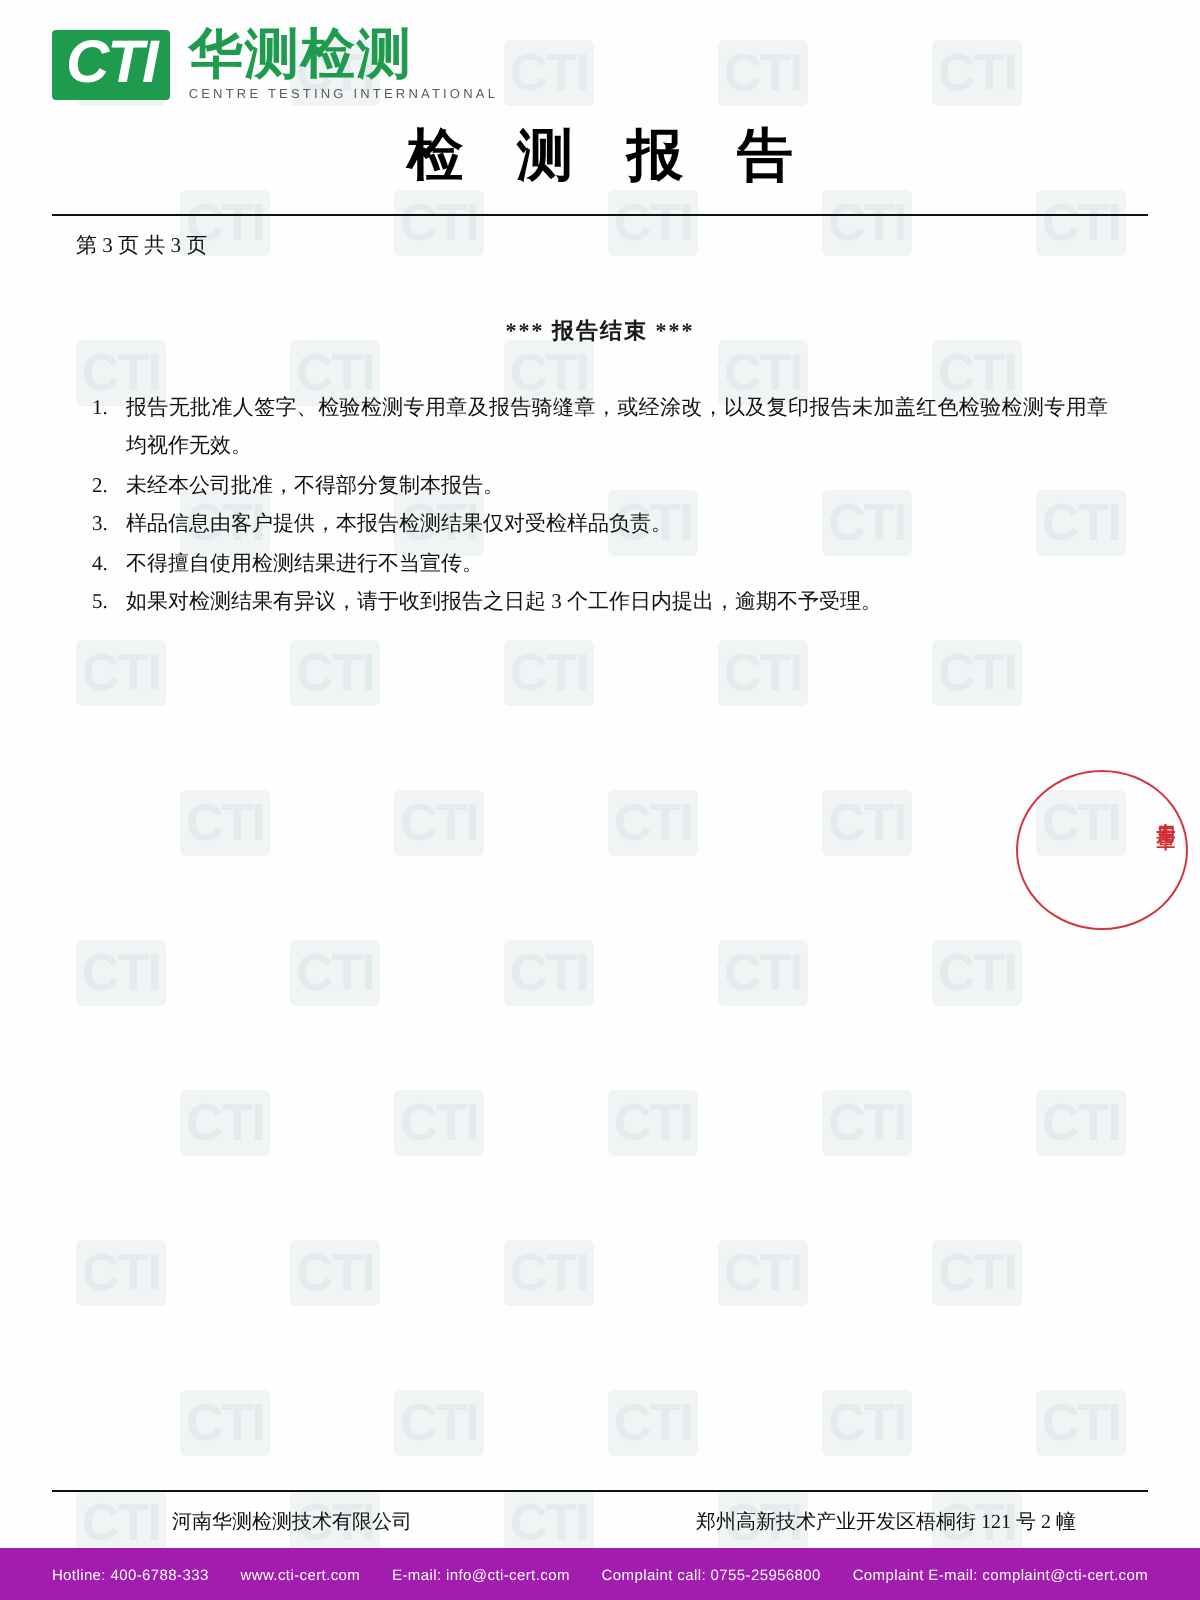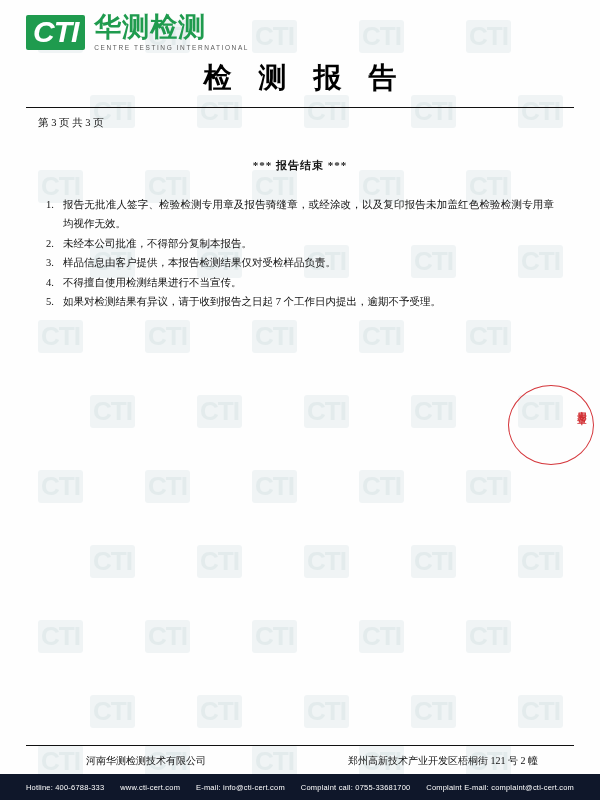--- a/index.html
+++ b/index.html
@@ -203,21 +203,21 @@
     font-size: 10px;
     color: #111;
   }
   .footer-addr .left { margin-left: 60px; }
   .footer-addr .right { margin-right: 36px; }
 
   .footer-bar {
     position: absolute;
     left: 0; right: 0; bottom: 0;
     height: 24px;
-    background: #0f172a;
+    background: #a21caf;
     z-index: 4;
     display: flex;
     align-items: center;
     justify-content: space-around;
     padding: 13px 18px;
     box-sizing: border-box;
     font-family: "Liberation Sans", sans-serif;
     font-size: 7.5px;
     color: #ffffff;
     letter-spacing: .2px;
@@ -306,37 +306,37 @@
   </div>
 
   <div class="end-mark">*** 报告结束 ***</div>
 
   <div class="decl">
     <ul class="decl-list" id="decl-list">
         <li><span class="num">1.</span><span>报告无批准人签字、检验检测专用章及报告骑缝章，或经涂改，以及复印报告未加盖红色检验检测专用章均视作无效。</span></li>
         <li><span class="num">2.</span><span>未经本公司批准，不得部分复制本报告。</span></li>
         <li><span class="num">3.</span><span>样品信息由客户提供，本报告检测结果仅对受检样品负责。</span></li>
         <li><span class="num">4.</span><span>不得擅自使用检测结果进行不当宣传。</span></li>
-        <li><span class="num">5.</span><span>如果对检测结果有异议，请于收到报告之日起 7 个工作日内提出，逾期不予受理。</span></li>
+        <li><span class="num">5.</span><span>如果对检测结果有异议，请于收到报告之日起 3 个工作日内提出，逾期不予受理。</span></li>
       </ul>
   </div>
 
   <div class="seal">
     <div class="seal-arc"></div>
     <div class="seal-text">专用章</div>
   </div>
 
   <div class="footer-rule"></div>
 
   <div class="footer-addr">
     <div class="left">河南华测检测技术有限公司</div>
     <div class="right">郑州高新技术产业开发区梧桐街 121 号 2 幢</div>
   </div>
 
   <div class="footer-bar" id="footer-bar">
       <span>Hotline: 400-6788-333</span>
       <span>www.cti-cert.com</span>
       <span>E-mail: info@cti-cert.com</span>
-      <span>Complaint call: 0755-33681700</span>
+      <span>Complaint call: 0755-25956800</span>
       <span>Complaint E-mail: complaint@cti-cert.com</span>
     </div>
 
 </div>
 
 </body></html>

